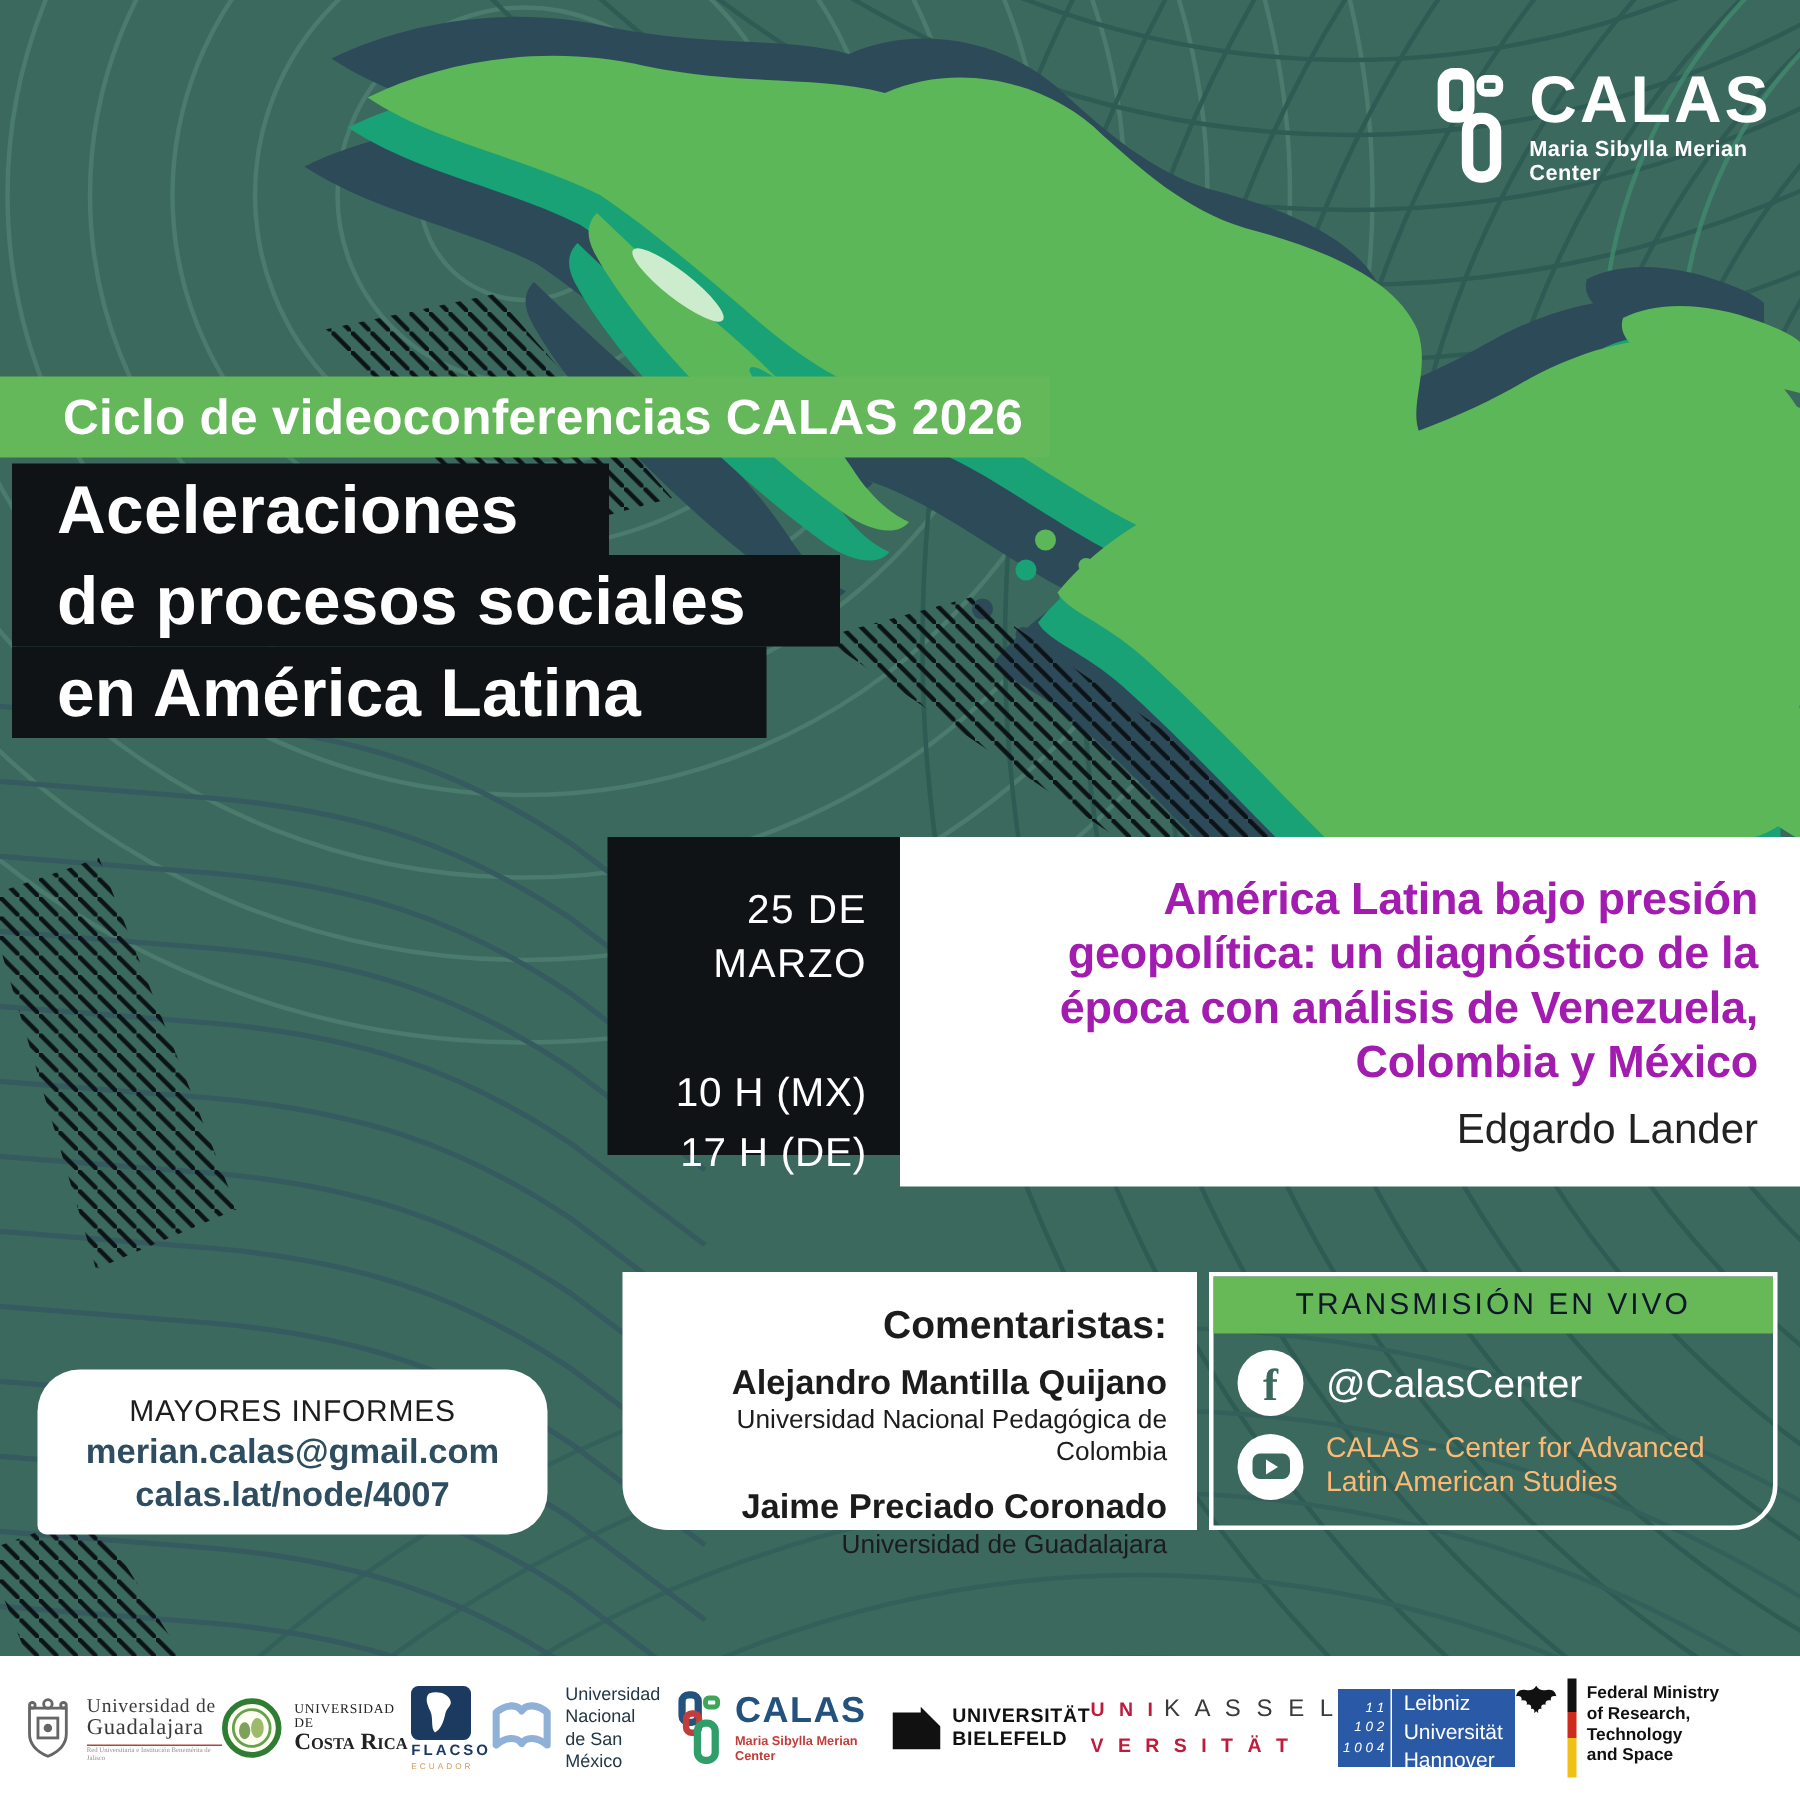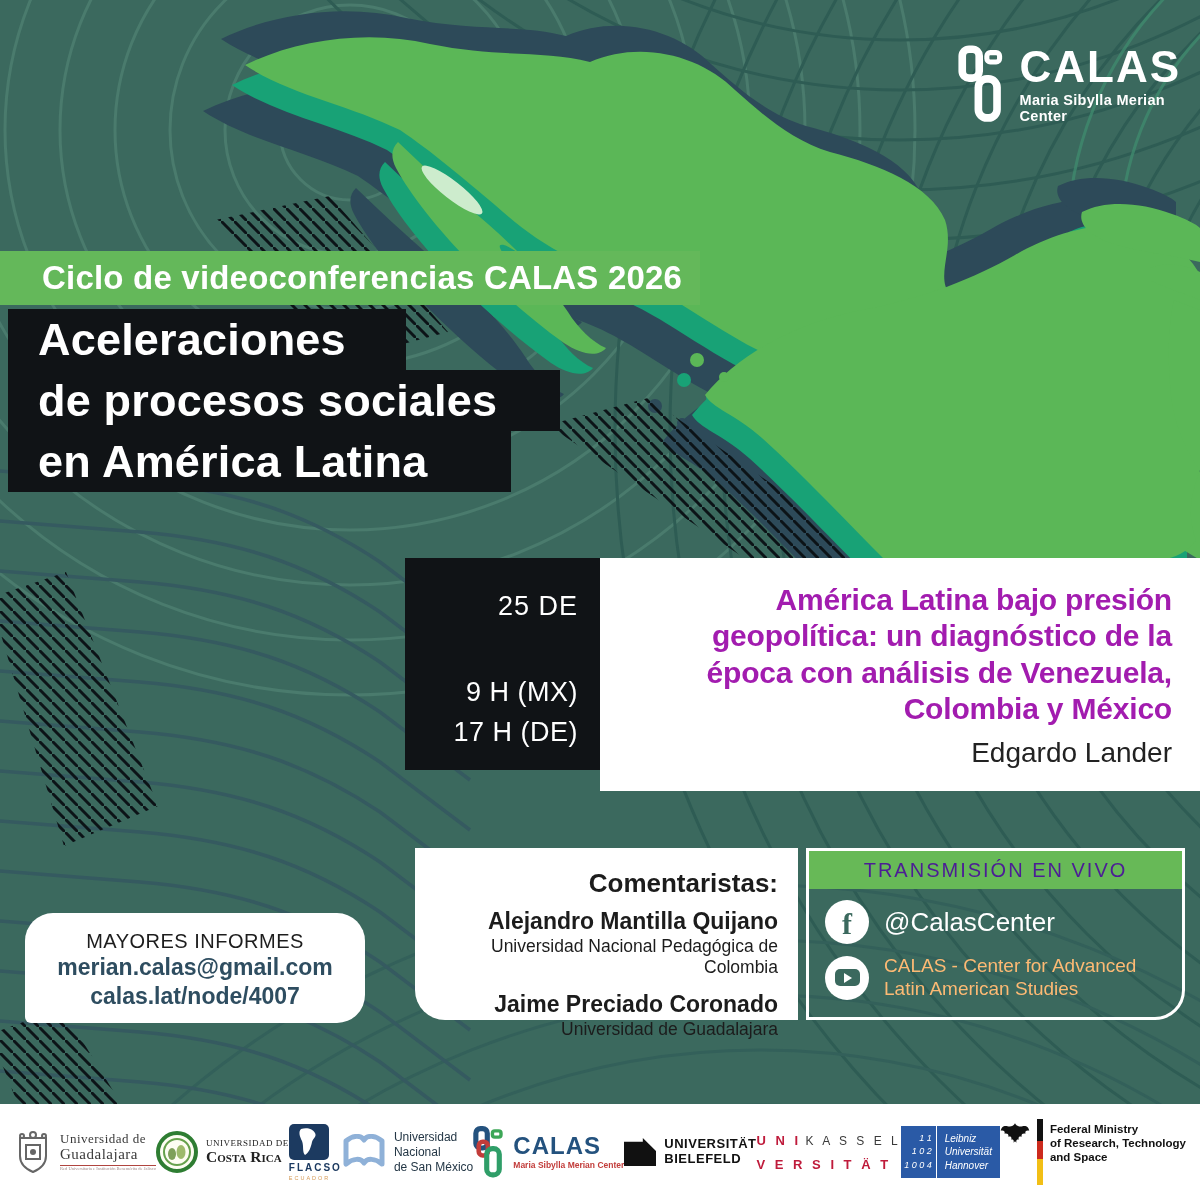--- a/index.html
+++ b/index.html
@@ -41,21 +41,21 @@
   .combox{position:absolute;left:415px;top:848px;width:383px;height:172px;background:#fff;z-index:4;
           border-radius:0 0 0 30px;text-align:right;padding:20px 20px 0 0;color:#1c1c1c;}
   .combox .chead{font-size:26px;font-weight:bold;}
   .combox .cname{font-size:23px;font-weight:bold;margin-top:9px;}
   .combox .caff{font-size:17.5px;margin-top:1px;}
   .combox .p2{margin-top:13px;}
 
   
   .livebox{position:absolute;left:806px;top:848px;width:379px;height:172px;z-index:4;
            border:3px solid #fff;border-radius:0 0 30px 0;overflow:hidden;}
-  .livebox .lhead{height:38px;background:#67B957;color:#4c1d95;text-align:center;
+  .livebox .lhead{height:38px;background:#67B957;color:#0f172a;text-align:center;
                   font-size:20px;line-height:38px;letter-spacing:2px;}
   .livebox .lrow{display:flex;align-items:center;gap:15px;padding:0 16px;margin-top:11px;}
   .cicon{width:44px;height:44px;border-radius:50%;background:#fff;flex:0 0 44px;
          display:flex;align-items:center;justify-content:center;}
   .fglyph{color:#3B695E;font-weight:bold;font-size:30px;font-family:"Liberation Serif",serif;
           position:relative;top:2px;}
   .ytbadge{width:25px;height:17px;background:#3B695E;border-radius:5px;
            display:flex;align-items:center;justify-content:center;}
   .ytplay{width:0;height:0;border-top:5px solid transparent;border-bottom:5px solid transparent;
           border-left:8px solid #fff;margin-left:2px;}
@@ -82,27 +82,27 @@
   .ucr-txt .u2{font-size:15.5px;margin-top:1px;}
   .flacso{display:flex;flex-direction:column;align-items:flex-start;gap:2px;}
   .flacso .f1{font-size:10px;font-weight:bold;color:#1c3a60;letter-spacing:2px;}
   .flacso .f2{font-size:5.5px;color:#d59a57;letter-spacing:2px;}
   .unsam-txt{font-size:12px;color:#243746;line-height:1.25;}
   .calas-txt .c1{font-size:24px;font-weight:bold;color:#24527E;letter-spacing:1px;line-height:24px;}
   .calas-txt .c2{font-size:8.5px;font-weight:bold;color:#C23C3A;margin-top:2px;}
   .biel-txt{font-size:13px;font-weight:bold;color:#111;line-height:1.15;letter-spacing:.5px;}
   .kassel{line-height:1.5;white-space:nowrap;}
   .kassel .k-red{color:#BF1B3B;font-weight:bold;font-size:13px;letter-spacing:3px;}
-  .kassel .k-blk{color:#3a3a3a;font-size:12px;letter-spacing:3px;}
+  .kassel .k-blk{color:#3a3a3a;font-size:16px;letter-spacing:3px;}
   .hann{display:flex;background:#2A5AA6;height:52px;align-items:stretch;}
   .hann .hnum{width:36px;color:#fff;font-style:italic;font-size:9px;line-height:1.5;
               display:flex;flex-direction:column;justify-content:center;align-items:flex-end;
               padding-right:4px;border-right:1px solid #fff;}
-  .hann .htxt{color:#fff;font-size:10px;line-height:1.35;display:flex;flex-direction:column;
-              justify-content:center;padding:0 8px;font-style:italic;}
+  .hann .htxt{color:#fff;font-size:14px;line-height:1.35;display:flex;flex-direction:column;
+              padding:0 8px;}
   .ministry{display:flex;align-items:flex-start;gap:7px;}
   .stripe{width:6px;height:66px;background:linear-gradient(#111 0 34%,#CC2B1D 34% 60%,#F2BF16 60% 100%);}
   .min-txt{font-size:11.5px;font-weight:bold;color:#111;line-height:1.2;padding-top:4px;}
 </style>
 </head>
 <body>
 
 <div class="poster">
 
   <svg class="bg" width="1200" height="1200" viewBox="0 0 1200 1200">
@@ -225,22 +225,23 @@
   <div class="banner">Ciclo de videoconferencias CALAS 2026</div>
 
   <div class="hero">
     <div class="row r1">Aceleraciones</div>
     <div class="row r2">de procesos sociales</div>
     <div class="row r3">en América Latina</div>
   </div>
 
   <div class="datebox">
     <div class="d">25 DE</div>
+    <div class="d">MARZO</div>
     <div class="times">
-      <div class="t">9 H (MX)</div>
+      <div class="t">10 H (MX)</div>
       <div class="t">17 H (DE)</div>
     </div>
   </div>
 
   <div class="talkbox">
     <div class="ttitle">América Latina bajo presión geopolítica: un diagnóstico de la época con análisis de Venezuela, Colombia y México</div>
     <div class="tspeaker">Edgardo Lander</div>
   </div>
 
   <div class="combox">

